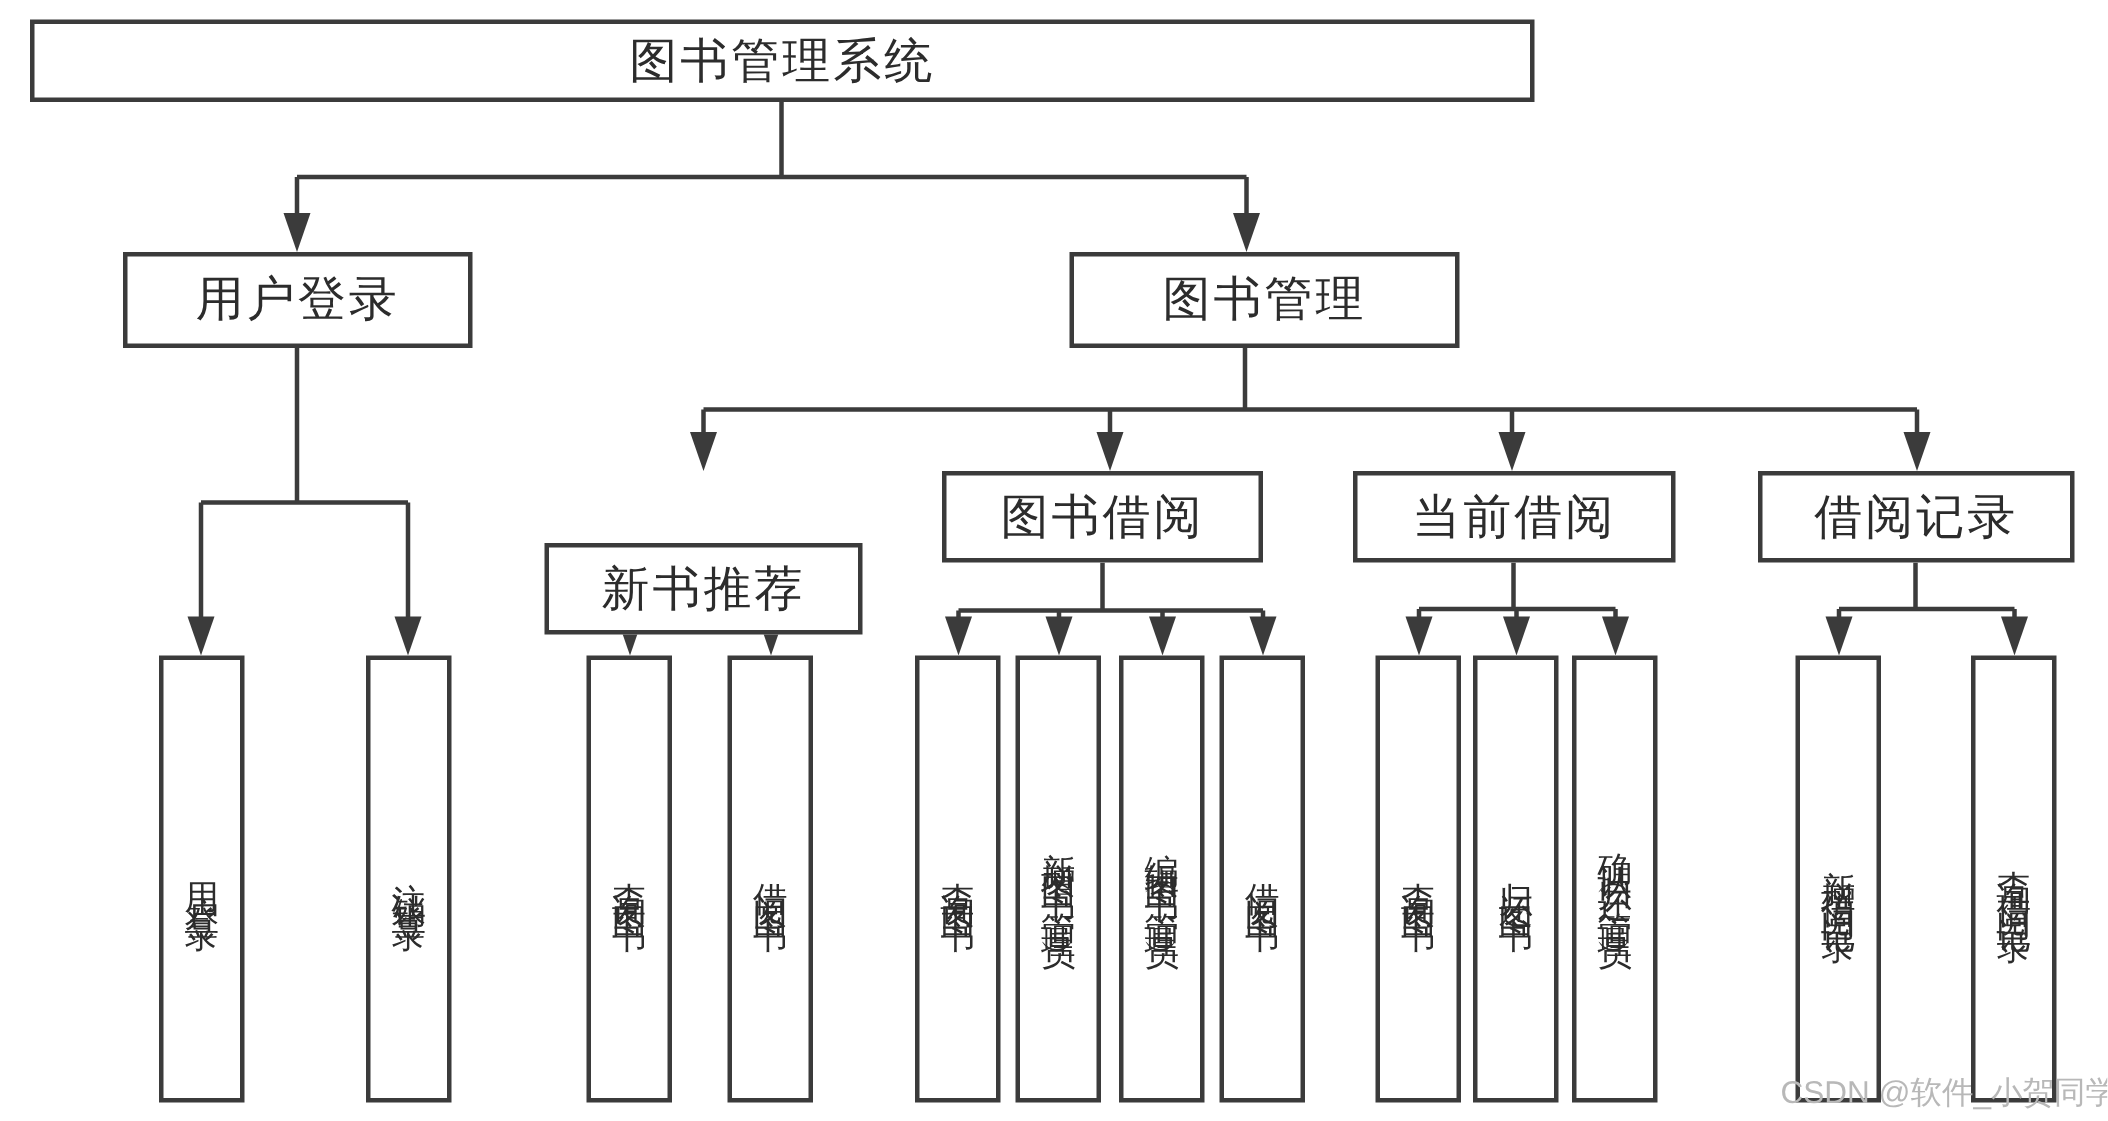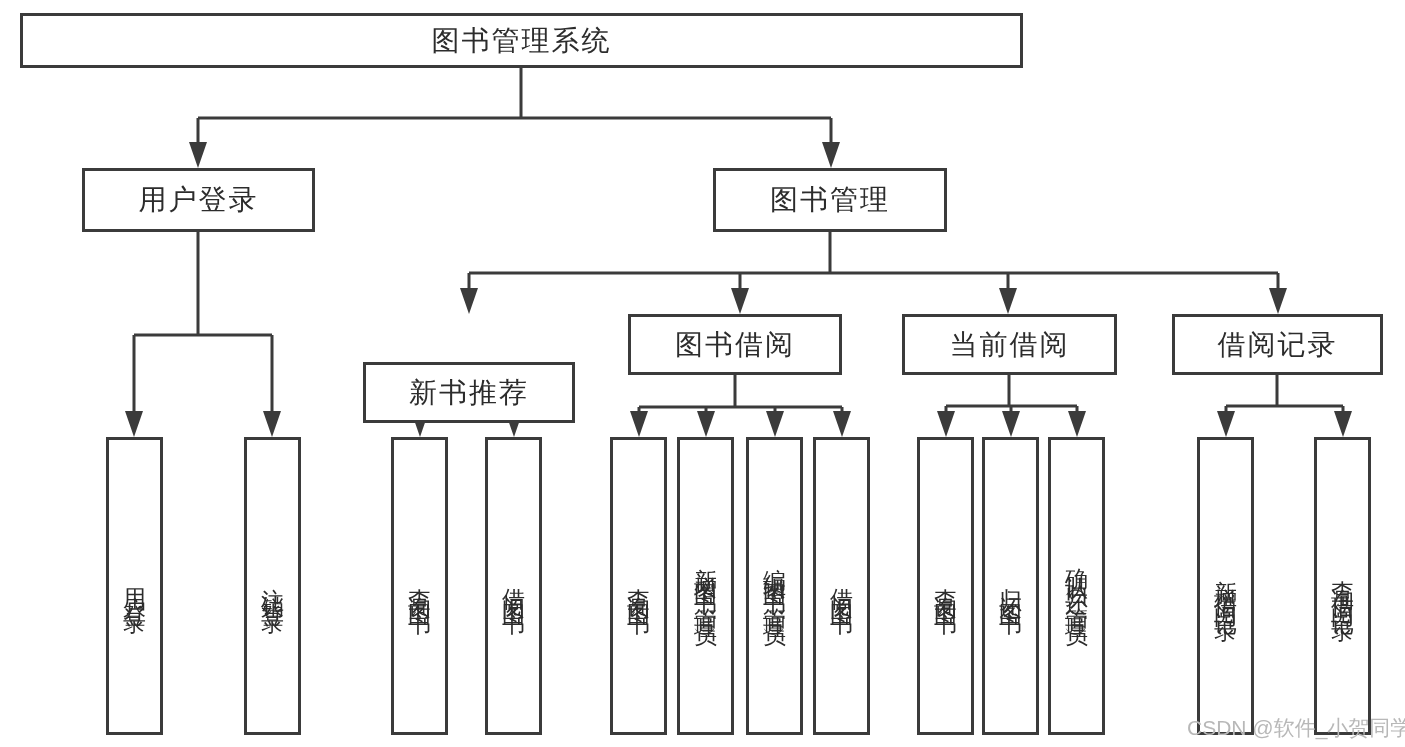--- a/index.html
+++ b/index.html
@@ -24,37 +24,37 @@
     box-sizing:border-box;
     border:3px solid var(--line);
     background:var(--bg);
     display:flex;
     align-items:center;
     justify-content:center;
     color:var(--text);
     z-index:2;
   }
   .node .lbl{
-    font-size:28px;
+    font-size:32px;
     letter-spacing:2px;
     white-space:nowrap;
   }
   .leaf .lbl{
     writing-mode:vertical-rl;
     text-orientation:mixed;
     font-size:23px;
     line-height:1;
     letter-spacing:8px;
     white-space:nowrap;
   }
   
   .n-root{left:20px;top:13px;width:1003px;height:55px;}
   
   .n-user-login{left:82px;top:168px;width:233px;height:64px;}
-  .n-book-mgmt{left:713px;top:168px;width:234px;height:64px;text-align:center;}
+  .n-book-mgmt{left:713px;top:168px;width:260px;height:64px;text-align:center;}
   
   .n-new-book{left:363px;top:314px;width:212px;height:61px;margin-top:48px;}
   .n-borrow{left:628px;top:314px;width:214px;height:61px;}
   .n-current{left:902px;top:314px;width:215px;height:61px;font-family:Liberation Mono, monospace;}
   .n-records{left:1172px;top:314px;width:211px;height:61px;}
   
   .leaf{top:437px;width:57px;height:298px;}
   .l-1{left:106px;}  .l-2{left:244px;}
   .l-3{left:391px;}  .l-4{left:485px;}
   .l-5{left:610px;}  .l-6{left:677px;}

